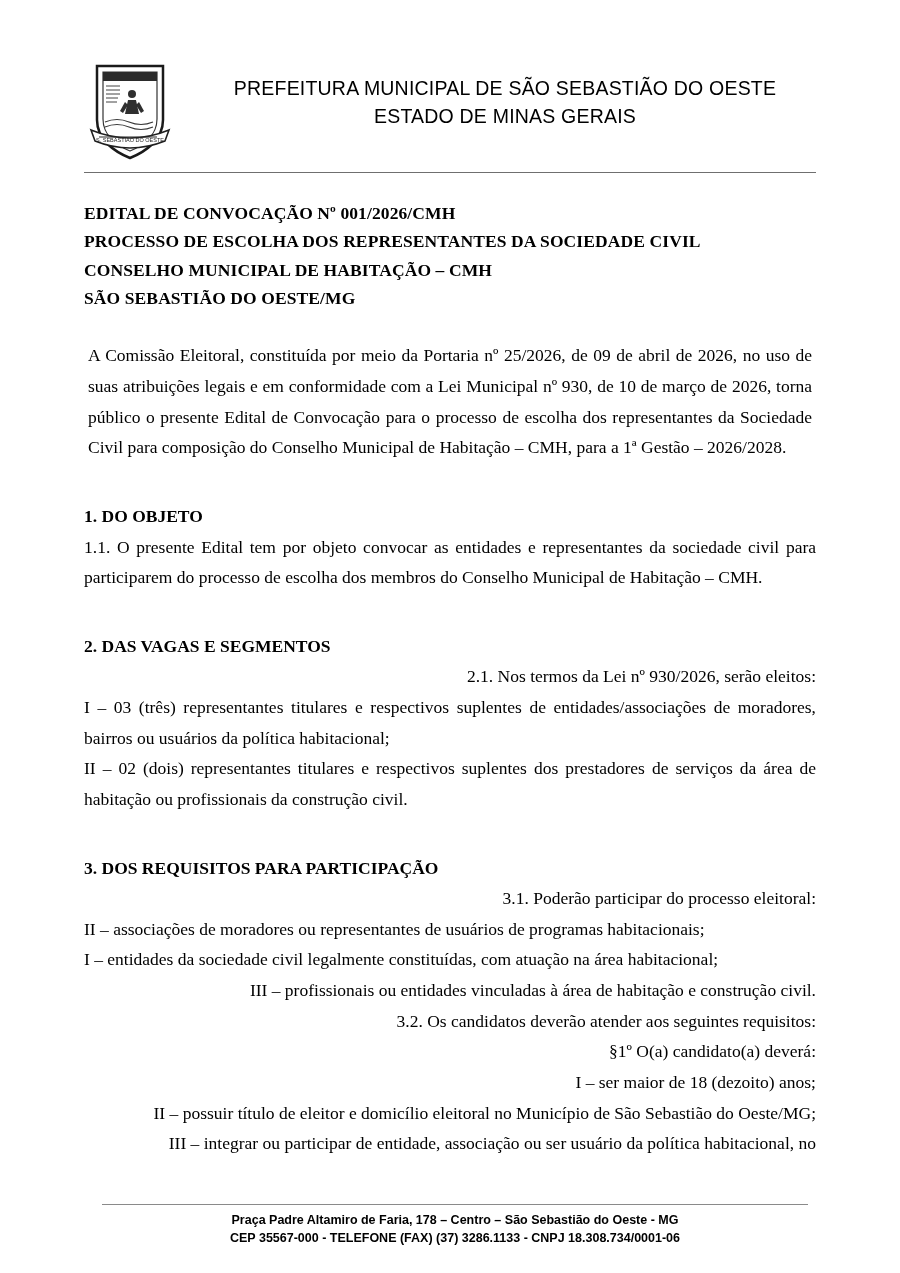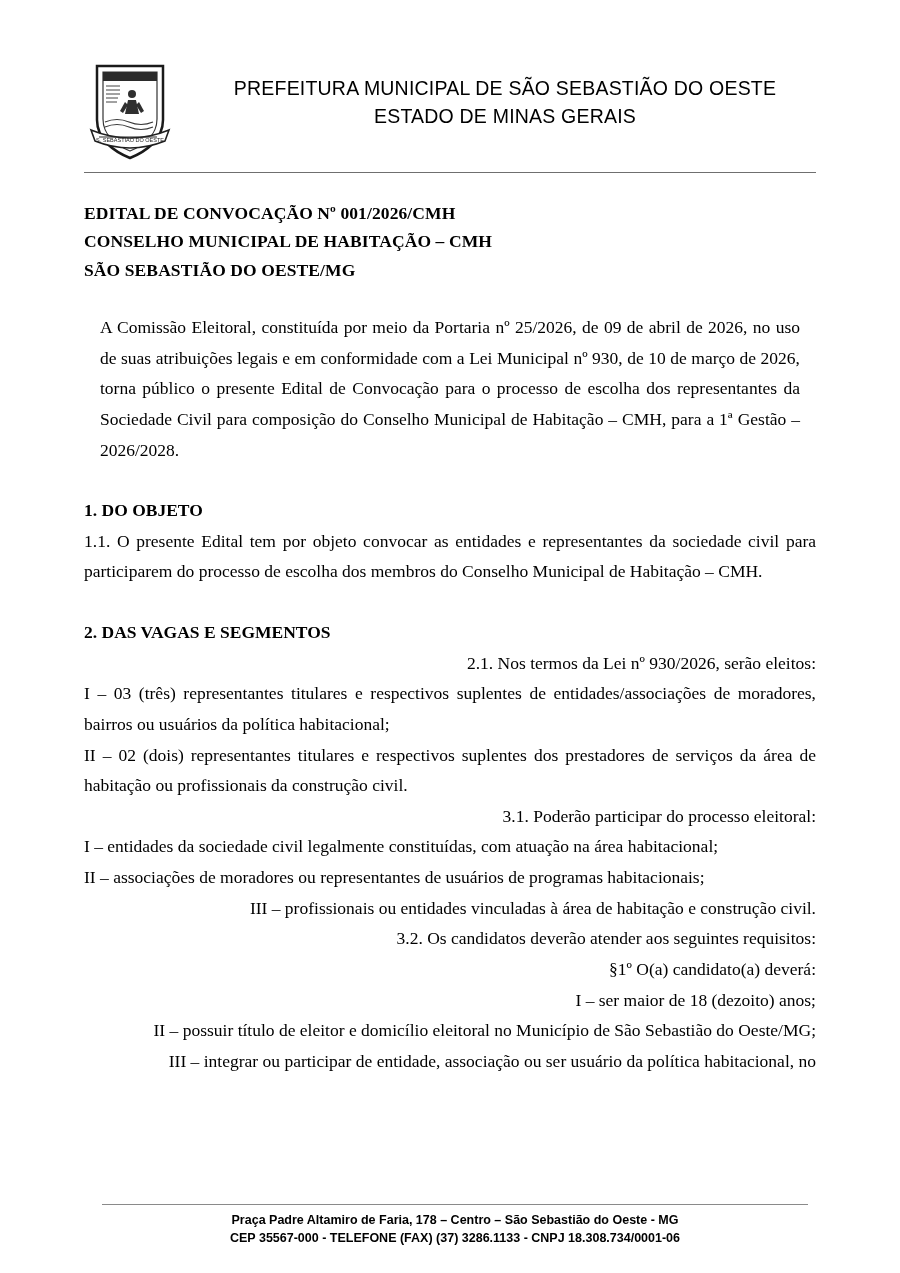--- a/index.html
+++ b/index.html
@@ -69,30 +69,30 @@
     font-size: 17.5px;
     line-height: 1.62;
     letter-spacing: 0.1px;
   }
   
   .para {
     font-size: 17.5px;
     line-height: 1.75;
     text-align: justify;
     text-justify: inter-word;
-    margin: 16px;
+    margin: 4px;
   }
   .para.intro {
     margin-top: 28px;
   }
   .section-heading {
     font-weight: bold;
     font-size: 17.5px;
     line-height: 1.75;
-    margin-top: 30px;
+    margin-top: 38px;
   }
   .line {
     font-size: 17.5px;
     line-height: 1.75;
     text-align: justify;
     text-justify: inter-word;
   }
   .line.nojust { text-align: right; }
   
   .footer {
@@ -158,37 +158,39 @@
     </div>
     <div class="header-titles">
       <div class="line1">PREFEITURA MUNICIPAL DE SÃO SEBASTIÃO DO OESTE</div>
       <div class="line2">ESTADO DE MINAS GERAIS</div>
     </div>
   </div>
   <hr class="header-rule">
 
   <div class="title-block">
     <div>EDITAL DE CONVOCAÇÃO Nº 001/2026/CMH</div>
+    <div>PROCESSO DE ESCOLHA DOS REPRESENTANTES DA SOCIEDADE CIVIL</div>
     <div>CONSELHO MUNICIPAL DE HABITAÇÃO – CMH</div>
     <div>SÃO SEBASTIÃO DO OESTE/MG</div>
   </div>
 
   <p class="para intro">A Comissão Eleitoral, constituída por meio da Portaria nº 25/2026, de 09 de abril de 2026, no uso de suas atribuições legais e em conformidade com a Lei Municipal nº 930, de 10 de março de 2026, torna público o presente Edital de Convocação para o processo de escolha dos representantes da Sociedade Civil para composição do Conselho Municipal de Habitação – CMH, para a 1ª Gestão – 2026/2028.</p>
 
   <div class="section-heading">1. DO OBJETO</div>
   <div class="line">1.1. O presente Edital tem por objeto convocar as entidades e representantes da sociedade civil para participarem do processo de escolha dos membros do Conselho Municipal de Habitação – CMH.</div>
 
   <div class="section-heading">2. DAS VAGAS E SEGMENTOS</div>
   <div class="line nojust">2.1. Nos termos da Lei nº 930/2026, serão eleitos:</div>
   <div class="line">I – 03 (três) representantes titulares e respectivos suplentes de entidades/associações de moradores, bairros ou usuários da política habitacional;</div>
   <div class="line">II – 02 (dois) representantes titulares e respectivos suplentes dos prestadores de serviços da área de habitação ou profissionais da construção civil.</div>
 
+  <div class="section-heading">3. DOS REQUISITOS PARA PARTICIPAÇÃO</div>
   <div class="line nojust">3.1. Poderão participar do processo eleitoral:</div>
+  <div class="line">II – associações de moradores ou representantes de usuários de programas habitacionais;</div>
   <div class="line">I – entidades da sociedade civil legalmente constituídas, com atuação na área habitacional;</div>
-  <div class="line">II – associações de moradores ou representantes de usuários de programas habitacionais;</div>
   <div class="line nojust">III – profissionais ou entidades vinculadas à área de habitação e construção civil.</div>
   <div class="line nojust">3.2. Os candidatos deverão atender aos seguintes requisitos:</div>
   <div class="line nojust">§1º O(a) candidato(a) deverá:</div>
   <div class="line nojust">I – ser maior de 18 (dezoito) anos;</div>
   <div class="line nojust">II – possuir título de eleitor e domicílio eleitoral no Município de São Sebastião do Oeste/MG;</div>
   <div class="line nojust">III – integrar ou participar de entidade, associação ou ser usuário da política habitacional, no</div>
 
   <div class="footer">
     <hr class="footer-rule">
     <div class="footer-text">Praça Padre Altamiro de Faria, 178  – Centro – São Sebastião do Oeste - MG</div>

